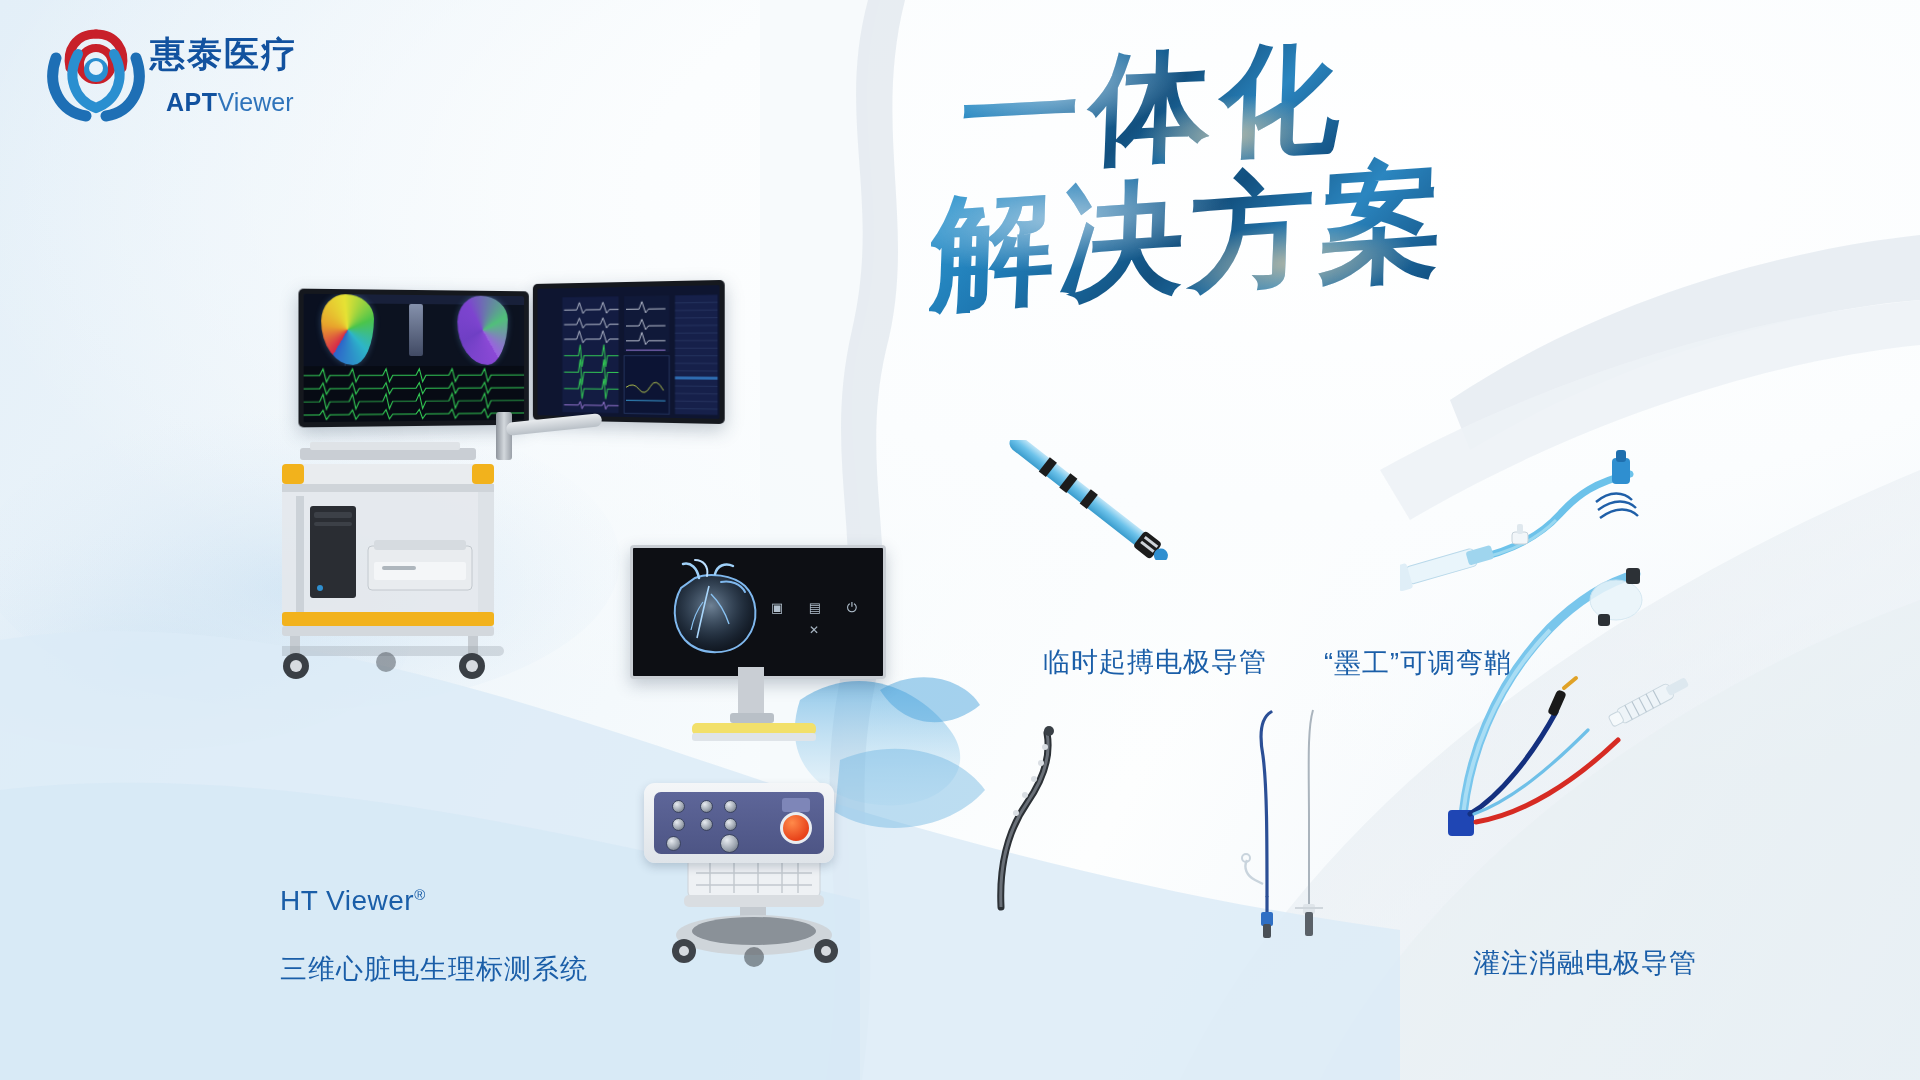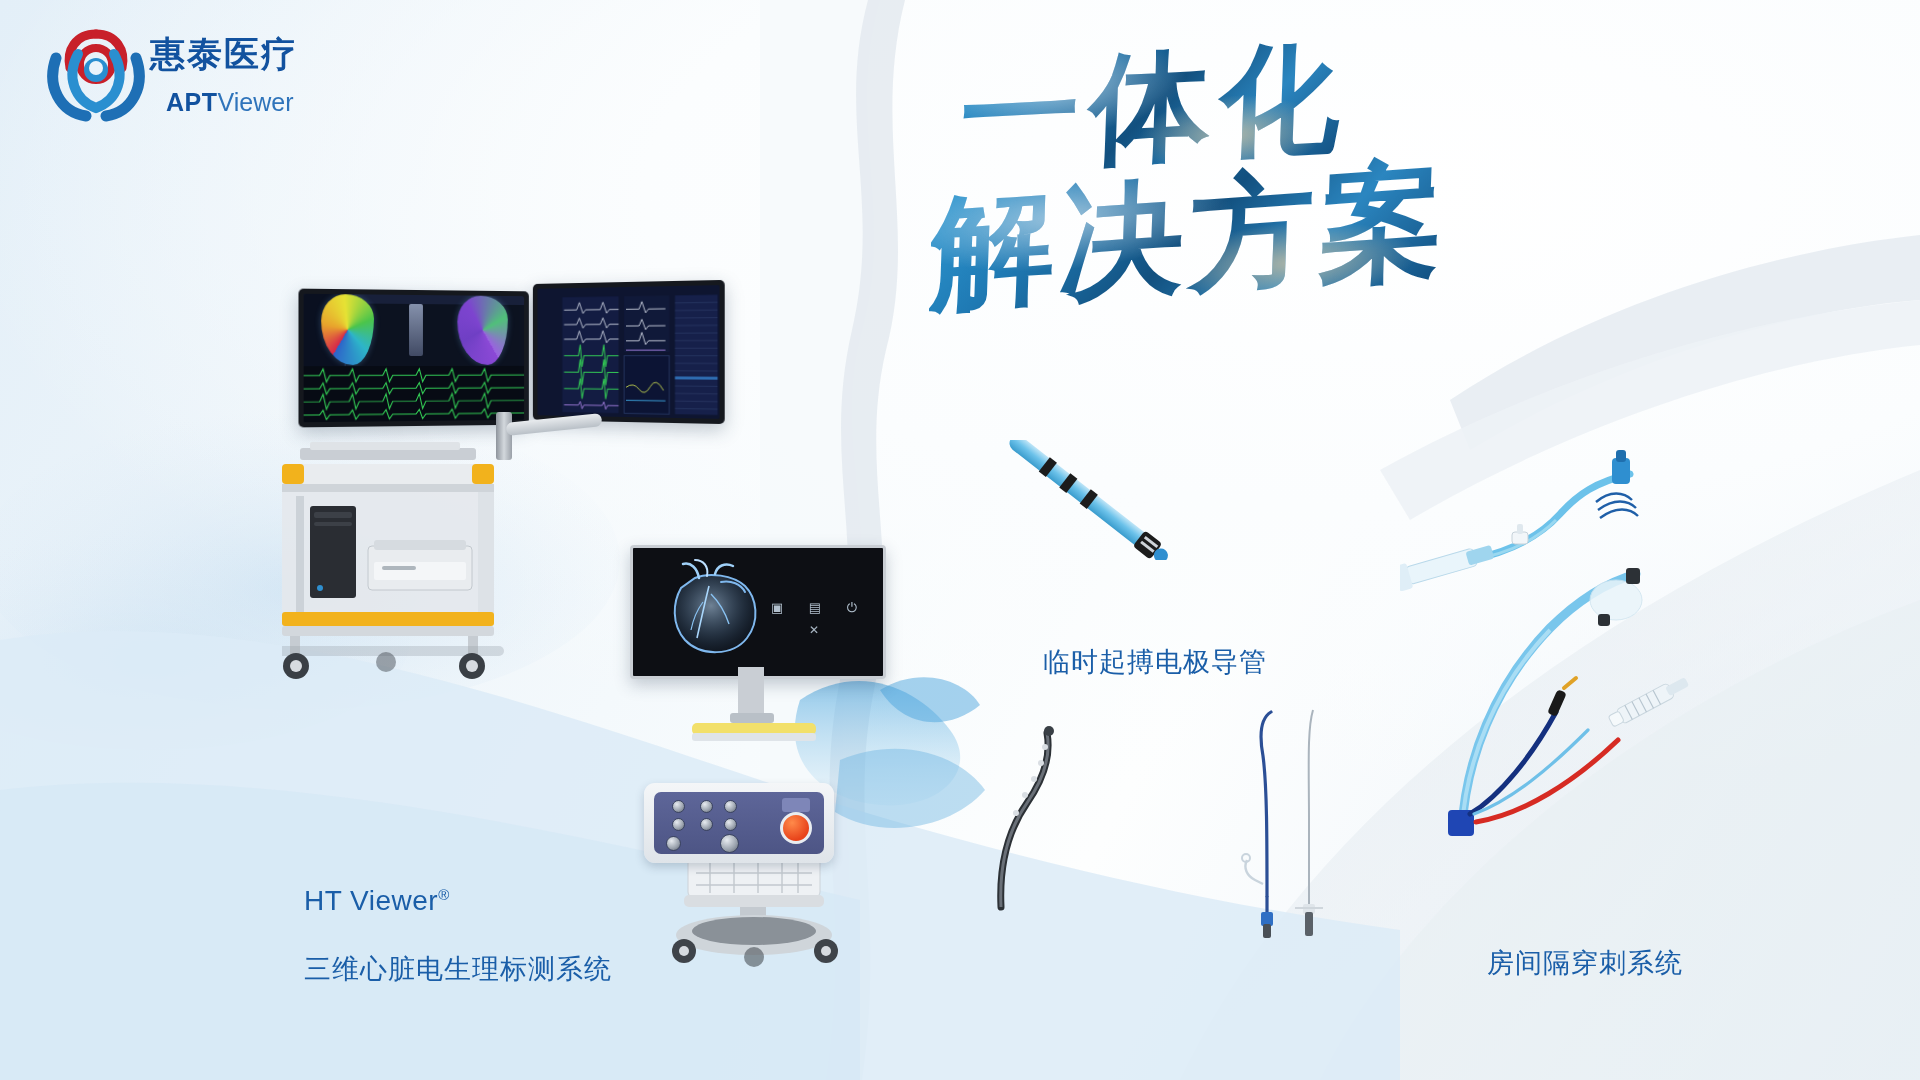--- a/index.html
+++ b/index.html
@@ -32,21 +32,21 @@
          radial-gradient(60% 70% at 25% 30%, rgba(255,255,255,.55) 0%, rgba(255,255,255,0) 55%),
          radial-gradient(40% 50% at 70% 75%, rgba(214,196,160,.75) 0%, rgba(214,196,160,0) 60%),
          linear-gradient(135deg,#2f9ad4 0%,#1f7ab4 25%,#12507f 50%,#2b86c0 72%,#0f4a7a 100%);
        text-shadow:none;}
   #headline .l1{position:absolute;left:0;top:0;font-size:120px;letter-spacing:10px;line-height:1.1;transform:rotate(-3deg) skewX(-5deg);}
   #headline .l2{position:absolute;left:-30px;top:128px;font-size:124px;letter-spacing:6px;line-height:1.1;transform:rotate(-4deg) skewX(-6deg);}
 
   
   .cap{position:absolute;color:#1a5ea8;font-size:26px;line-height:34px;text-align:center;letter-spacing:1px;white-space:pre-line;}
   .cap.big{font-size:27px;line-height:36px;}
-  .cap.ht{text-align:left;color:#1a5ea8;margin-left:24px;}
+  .cap.ht{text-align:left;color:#1a5ea8;}
   .cap.ht .en{font-size:28px;letter-spacing:.5px;}
   .cap.ht .en sup{font-size:15px;}
   .cap.ht .zh{font-size:27px;letter-spacing:1px;}
 
   
   #cartA{left:300px;top:290px;width:440px;height:510px;}
   .mon{position:absolute;border-radius:5px;background:#15181e;box-shadow:0 6px 18px rgba(40,60,85,.28);}
   .mon .bez{position:absolute;inset:5px;border-radius:2px;overflow:hidden;background:#0c1220;}
   #mon1{left:0;top:0;width:232px;height:136px;transform:perspective(700px) rotateY(7deg);}
   #mon2{left:228px;top:-8px;width:196px;height:140px;transform:perspective(700px) rotateY(-12deg);}
@@ -409,18 +409,19 @@
     <div class="en">
       <span>HT Viewer</span><sup>®</sup>
     </div>
     <div class="zh">三维心脏电生理标测系统</div>
   </div>
 
   <div class="cap big" style="left:955px;top:608px;width:400px">
     <div>临时起搏电极导管</div>
   </div>
 
-
-
-
-  <div class="cap big" style="left:1455px;top:945px;width:260px">房间隔穿刺系统</div>
+  <div class="cap big" style="left:1268px;top:645px;width:300px">“墨工”可调弯鞘</div>
+
+
+
+  <div class="cap big" style="left:1455px;top:945px;width:260px">灌注消融电极导管</div>
 
 </div>
 
 </body></html>

